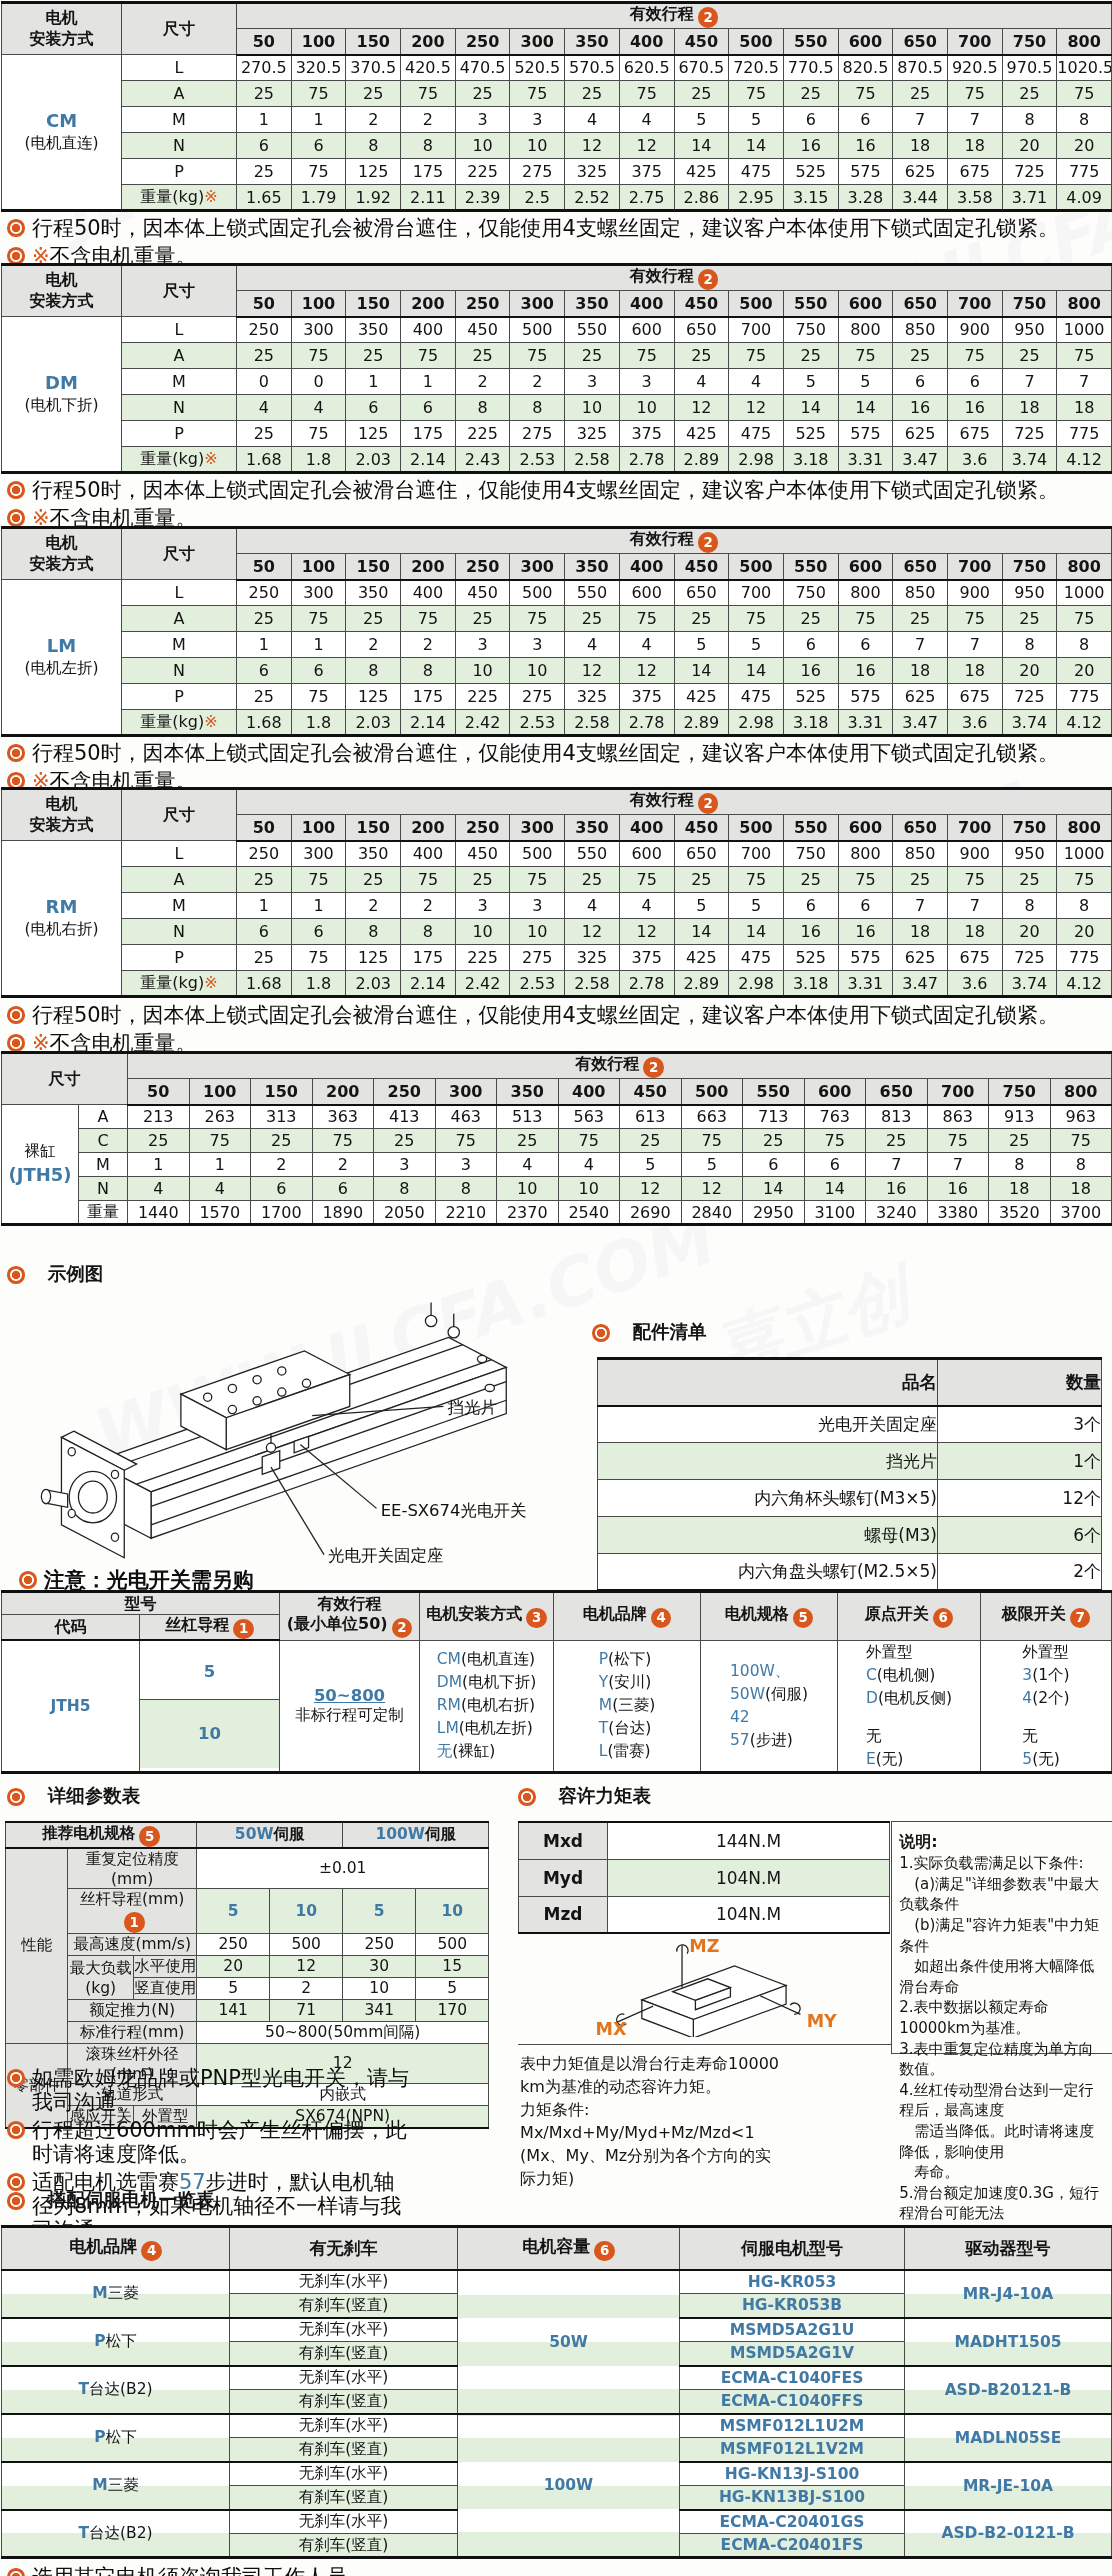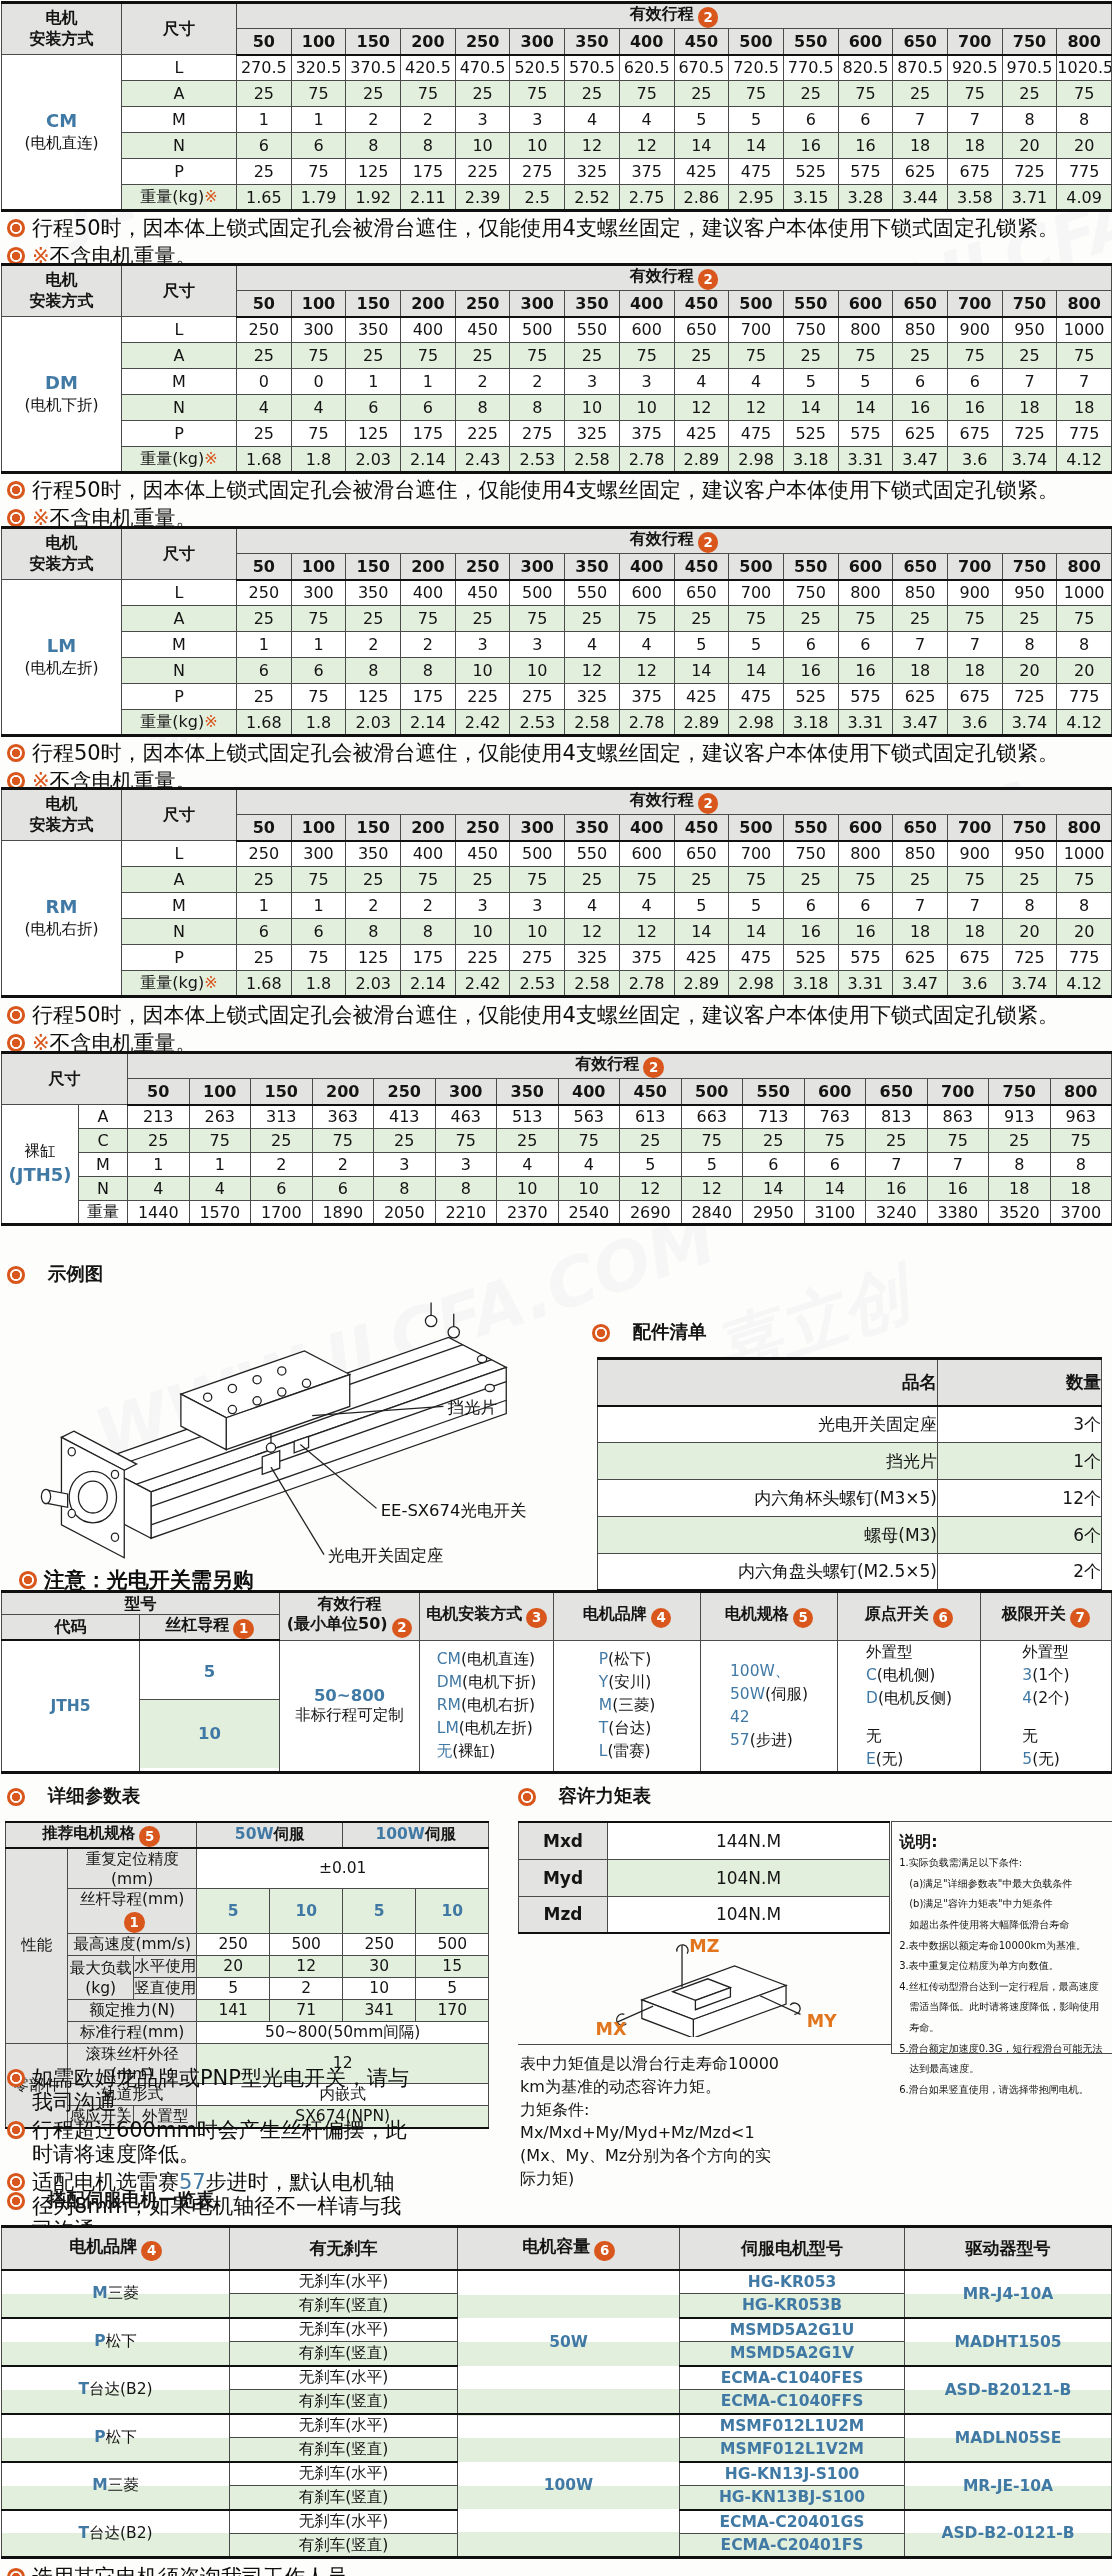--- a/index.html
+++ b/index.html
@@ -66,21 +66,21 @@
 
 .torque-wrap{display:flex;width:595px;}
 .torque-left{width:373px;}
 .torque-table{width:372px;border-top:2.6px solid var(--thick);border-bottom:2.6px solid var(--thick);}
 .torque-table td{border:1px solid var(--thin);height:37px;text-align:center;font-size:17px;}
 .torque-table td.tl{background:var(--gray);width:89px;font-weight:600;}
 .torque-table tr.green td.tv{background:var(--green);}
 .torque-caption{border-top:1px solid var(--thin);margin-top:5.2px;padding:7.2px 2.1px 0 2.1px;font-size:16px;line-height:23px;}
 .tn-box{width:222px;border:1px solid var(--thin);margin-left:0px;padding:8.2px 7.2px;height:233px;}
 .tn-title{font-size:16px;font-weight:700;line-height:23px;}
-.tn-line{font-size:10px;line-height:20.6px;}
+.tn-line{font-size:15px;line-height:20.6px;}
 
 .servo-table{width:1111px;border-top:3.1px solid var(--thick);border-bottom:3.1px solid var(--thick);}
 .servo-table th,.servo-table td{border:1px solid var(--thin);text-align:center;vertical-align:middle;}
 .servo-table th{background:var(--gray);height:43px;font-size:17px;font-weight:700;border-bottom:2.1px solid var(--thick);}
 .servo-table td{height:24px;font-size:15.5px;background:#fff;}
 .servo-table td.gcell{background:var(--green);}
 .servo-table tr.group-start td{border-top:2.6px solid var(--thick);}
 .span2g{background:linear-gradient(180deg,#fff 0 50%,var(--green) 50% 100%) !important;}
 .span6g{background:linear-gradient(180deg,#fff 0 16.66%,var(--green) 16.66% 33.33%,#fff 33.33% 50%,
   var(--green) 50% 66.66%,#fff 66.66% 83.33%,var(--green) 83.33% 100%) !important;}
@@ -1148,21 +1148,21 @@
             </tr>
           </thead>
           <tbody>
             <tr>
               <td class="mcode">JTH5</td>
               <td class="lead-cell">
                 <div class="lead-half">5</div>
                 <div class="lead-half lo">10</div>
               </td>
               <td>
-                <div class="blue" style="font-weight: 700; font-size: 16.5px;">50~800</div>
+                <div class="blue" style="font-weight: 700; font-size: 16.5px; text-decoration: underline;">50~800</div>
                 <div>非标行程可定制</div>
               </td>
               <td><div class="opt-list"><div><span class="blue">CM</span><span>(电机直连)</span></div><div><span class="blue">DM</span><span>(电机下折)</span></div><div><span class="blue">RM</span><span>(电机右折)</span></div><div><span class="blue">LM</span><span>(电机左折)</span></div><div><span class="blue">无</span><span>(裸缸)</span></div></div></td>
               <td><div class="opt-list"><div><span class="blue">P</span><span>(松下)</span></div><div><span class="blue">Y</span><span>(安川)</span></div><div><span class="blue">M</span><span>(三菱)</span></div><div><span class="blue">T</span><span>(台达)</span></div><div><span class="blue">L</span><span>(雷赛)</span></div></div></td>
               <td><div class="opt-list"><div><span class="blue">100W、</span></div><div><span class="blue">50W</span><span>(伺服)</span></div><div><span class="blue">42</span></div><div><span class="blue">57</span><span>(步进)</span></div></div></td>
               <td><div class="opt-list"><div><span>外置型</span></div><div><span class="blue">C</span><span>(电机侧)</span></div><div><span class="blue">D</span><span>(电机反侧)</span></div><div class="opt-gap"><span>无</span></div><div><span class="blue">E</span><span>(无)</span></div></div></td>
               <td><div class="opt-list"><div><span>外置型</span></div><div><span class="blue">3</span><span>(1个)</span></div><div><span class="blue">4</span><span>(2个)</span></div><div class="opt-gap"><span>无</span></div><div><span class="blue">5</span><span>(无)</span></div></div></td>
             </tr>
           </tbody>
         </table>

